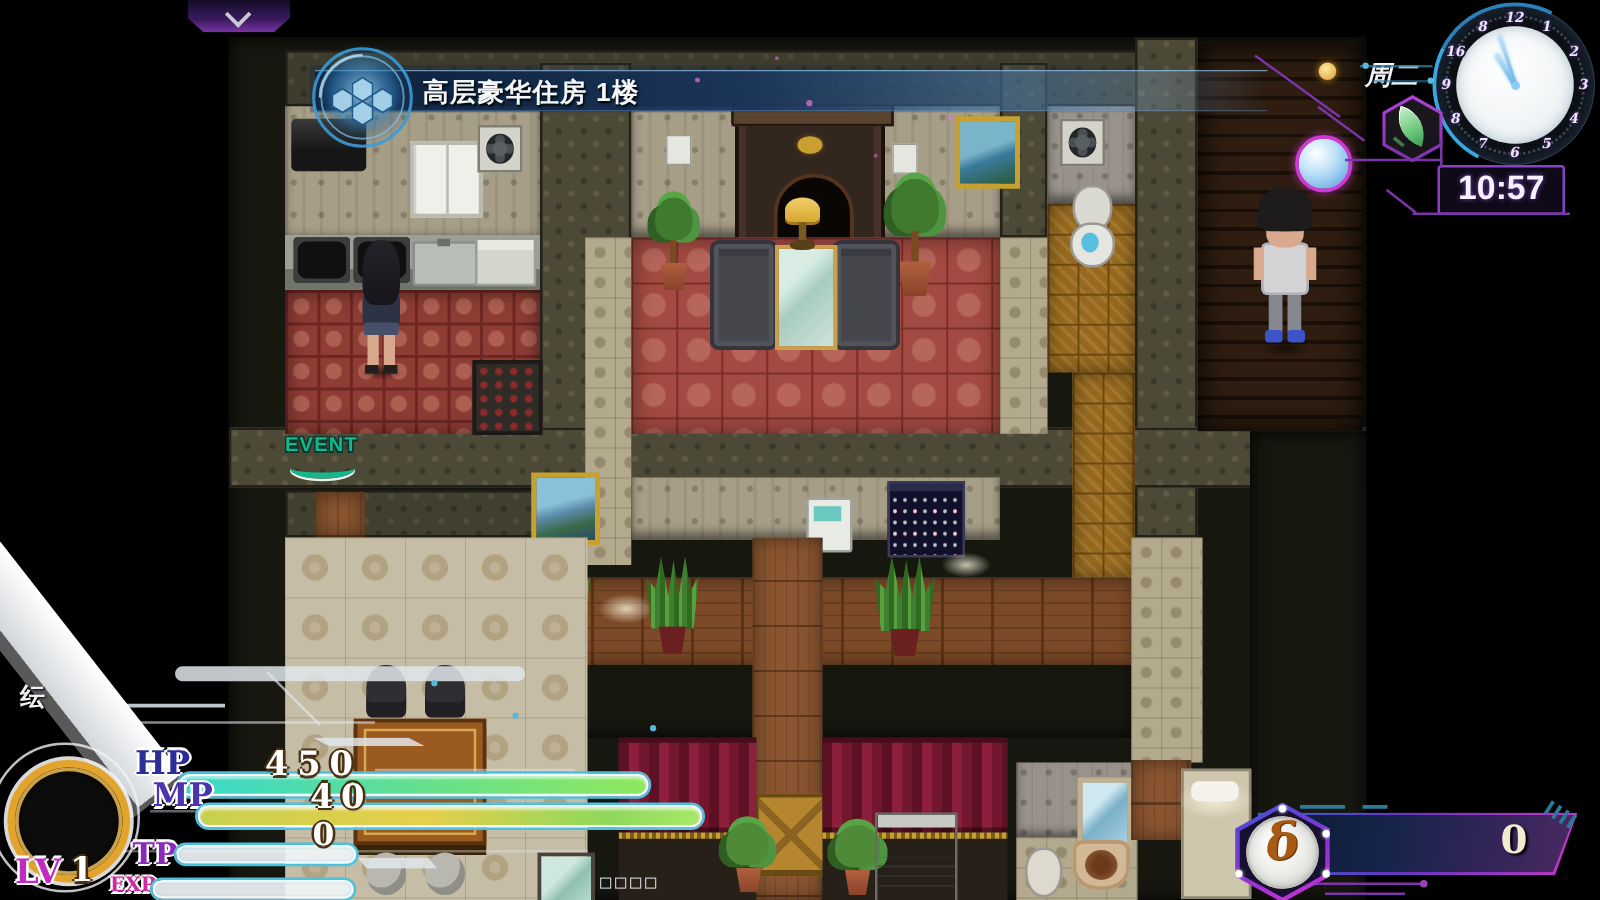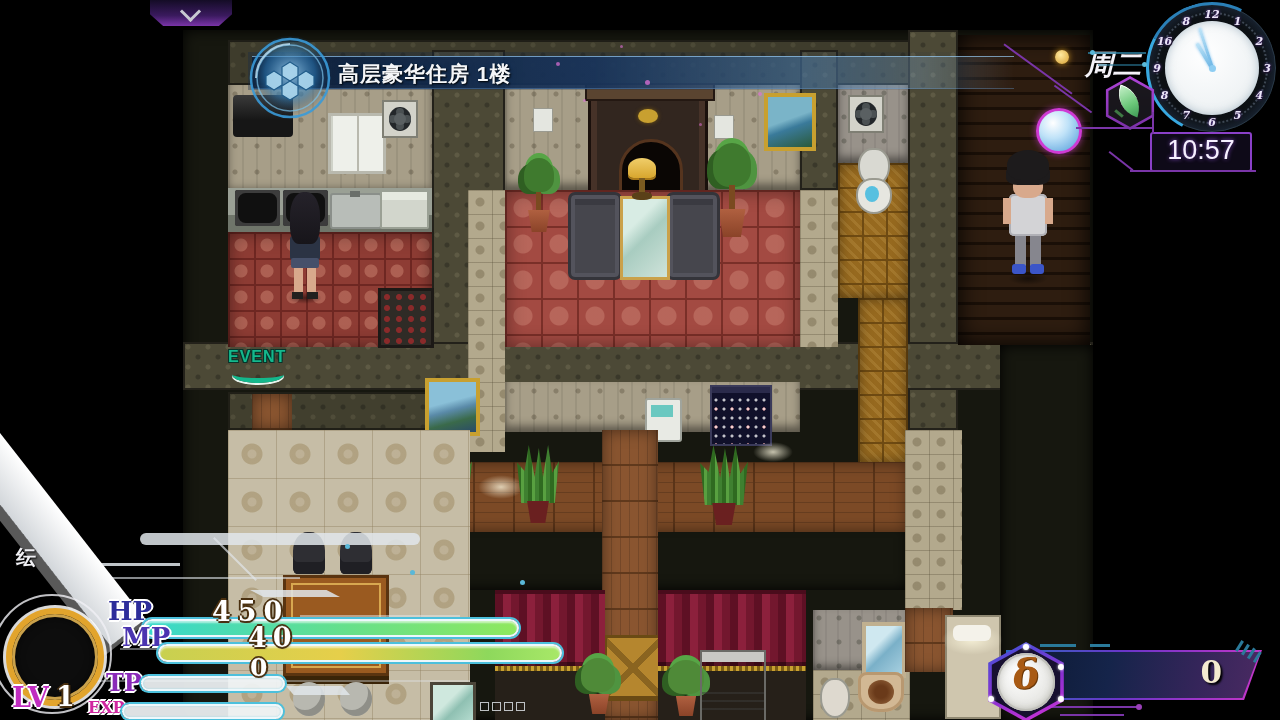--- a/index.html
+++ b/index.html
@@ -47,23 +47,23 @@
   
   #banner-bg{left:248px;top:52px;width:774px;height:38px;background:linear-gradient(90deg,rgba(20,40,70,.35),rgba(20,40,70,.15) 80%,transparent);}
   #banner{left:252px;top:56px;width:762px;height:31px;background:linear-gradient(90deg,rgba(14,32,58,.95) 0%,rgba(24,52,92,.9) 45%,rgba(70,120,170,.55) 72%,rgba(150,195,235,.25) 88%,rgba(160,200,240,0) 100%);border-top:1px solid rgba(150,200,240,.7);border-bottom:1px solid rgba(100,150,200,.4);}
   #banner .txt{position:absolute;left:86px;top:3px;font-size:21px;font-weight:bold;color:#f4f6f8;text-shadow:1px 1px 2px #000,0 0 6px rgba(0,40,80,.8);letter-spacing:1px;}
   .particle{border-radius:50%;background:#e070d8;}
 
   
   .cjk-serif{font-family:"DejaVu Serif",serif;font-style:italic;}
   #date-box{left:984px;top:6px;width:170px;height:40px;background:rgba(12,8,26,.93);border:1px solid #4a3a7a;border-bottom:3px solid #7a48c0;}
   #date-box .txt{position:absolute;width:100%;top:5px;text-align:center;font-size:23px;font-weight:bold;color:#f2ecff;text-shadow:0 1px 3px #5a35a0,1px 1px 1px #000;}
-  #weekday{left:1070px;top:46px;width:86px;height:34px;font-size:28px;font-weight:bold;color:#f4f2f8;text-shadow:1px 1px 2px #000;text-align:center;}
+  #weekday{left:1070px;top:46px;width:86px;height:34px;font-size:21px;font-weight:bold;color:#f4f2f8;text-shadow:1px 1px 2px #000;text-align:center;}
   #time-box{left:1150px;top:132px;width:98px;height:36px;background:#0e0a18;border:2px solid #8a40c8;border-radius:3px;}
-  #time-box .txt{position:absolute;width:100%;top:1px;text-align:center;font-size:27px;font-weight:normal;color:#f6f0ff;text-shadow:0 0 4px #8a50d0,1px 1px 1px #000;}
+  #time-box .txt{position:absolute;width:100%;top:1px;text-align:center;font-size:27px;font-weight:bold;color:#f6f0ff;text-shadow:0 0 4px #8a50d0,1px 1px 1px #000;}
 
   
   #clock{left:1148px;top:4px;width:128px;height:128px;}
   #clock .ring{position:absolute;inset:0;border-radius:50%;background:radial-gradient(circle,#0c1014 58%,#182230 72%,#0a0c10 88%);border:1px solid #2a3a48;}
   #clock .arc{position:absolute;inset:-2px;border-radius:50%;border:3px solid transparent;border-left-color:#38a8e0;border-top-color:#2a80b8;transform:rotate(-18deg);}
   #clock .ticks{position:absolute;inset:8px;border-radius:50%;border:2px dotted #3e4854;}
   #clock .face{position:absolute;inset:17px;border-radius:50%;background:radial-gradient(circle at 42% 35%,#ffffff,#eef2f4 70%,#dfe6ea);box-shadow:inset 0 0 10px rgba(110,140,160,.5);}
   #clock .cn{position:absolute;transform:translate(-50%,-50%);font-family:"DejaVu Serif",serif;font-style:italic;font-weight:bold;font-size:11px;color:#ece6f8;text-shadow:0 0 3px #7a50c0,1px 1px 1px #000;}
   .n0{left:50%;top:8%}.n1{left:70%;top:13%}.n2{left:87%;top:29%}.n3{left:93%;top:50%}.n4{left:87%;top:71%}.n5{left:70%;top:87%}.n6{left:50%;top:92%}.n7{left:30%;top:87%}.n8{left:13%;top:71%}.n9{left:7%;top:50%}.n10{left:13%;top:29%}.n11{left:30%;top:13%}
   #clock .hand{position:absolute;left:50%;bottom:50%;transform-origin:50% 100%;background:linear-gradient(#bfe4f8,#6ab4e4);border-radius:2px;box-shadow:0 0 3px rgba(120,190,240,.8);}

